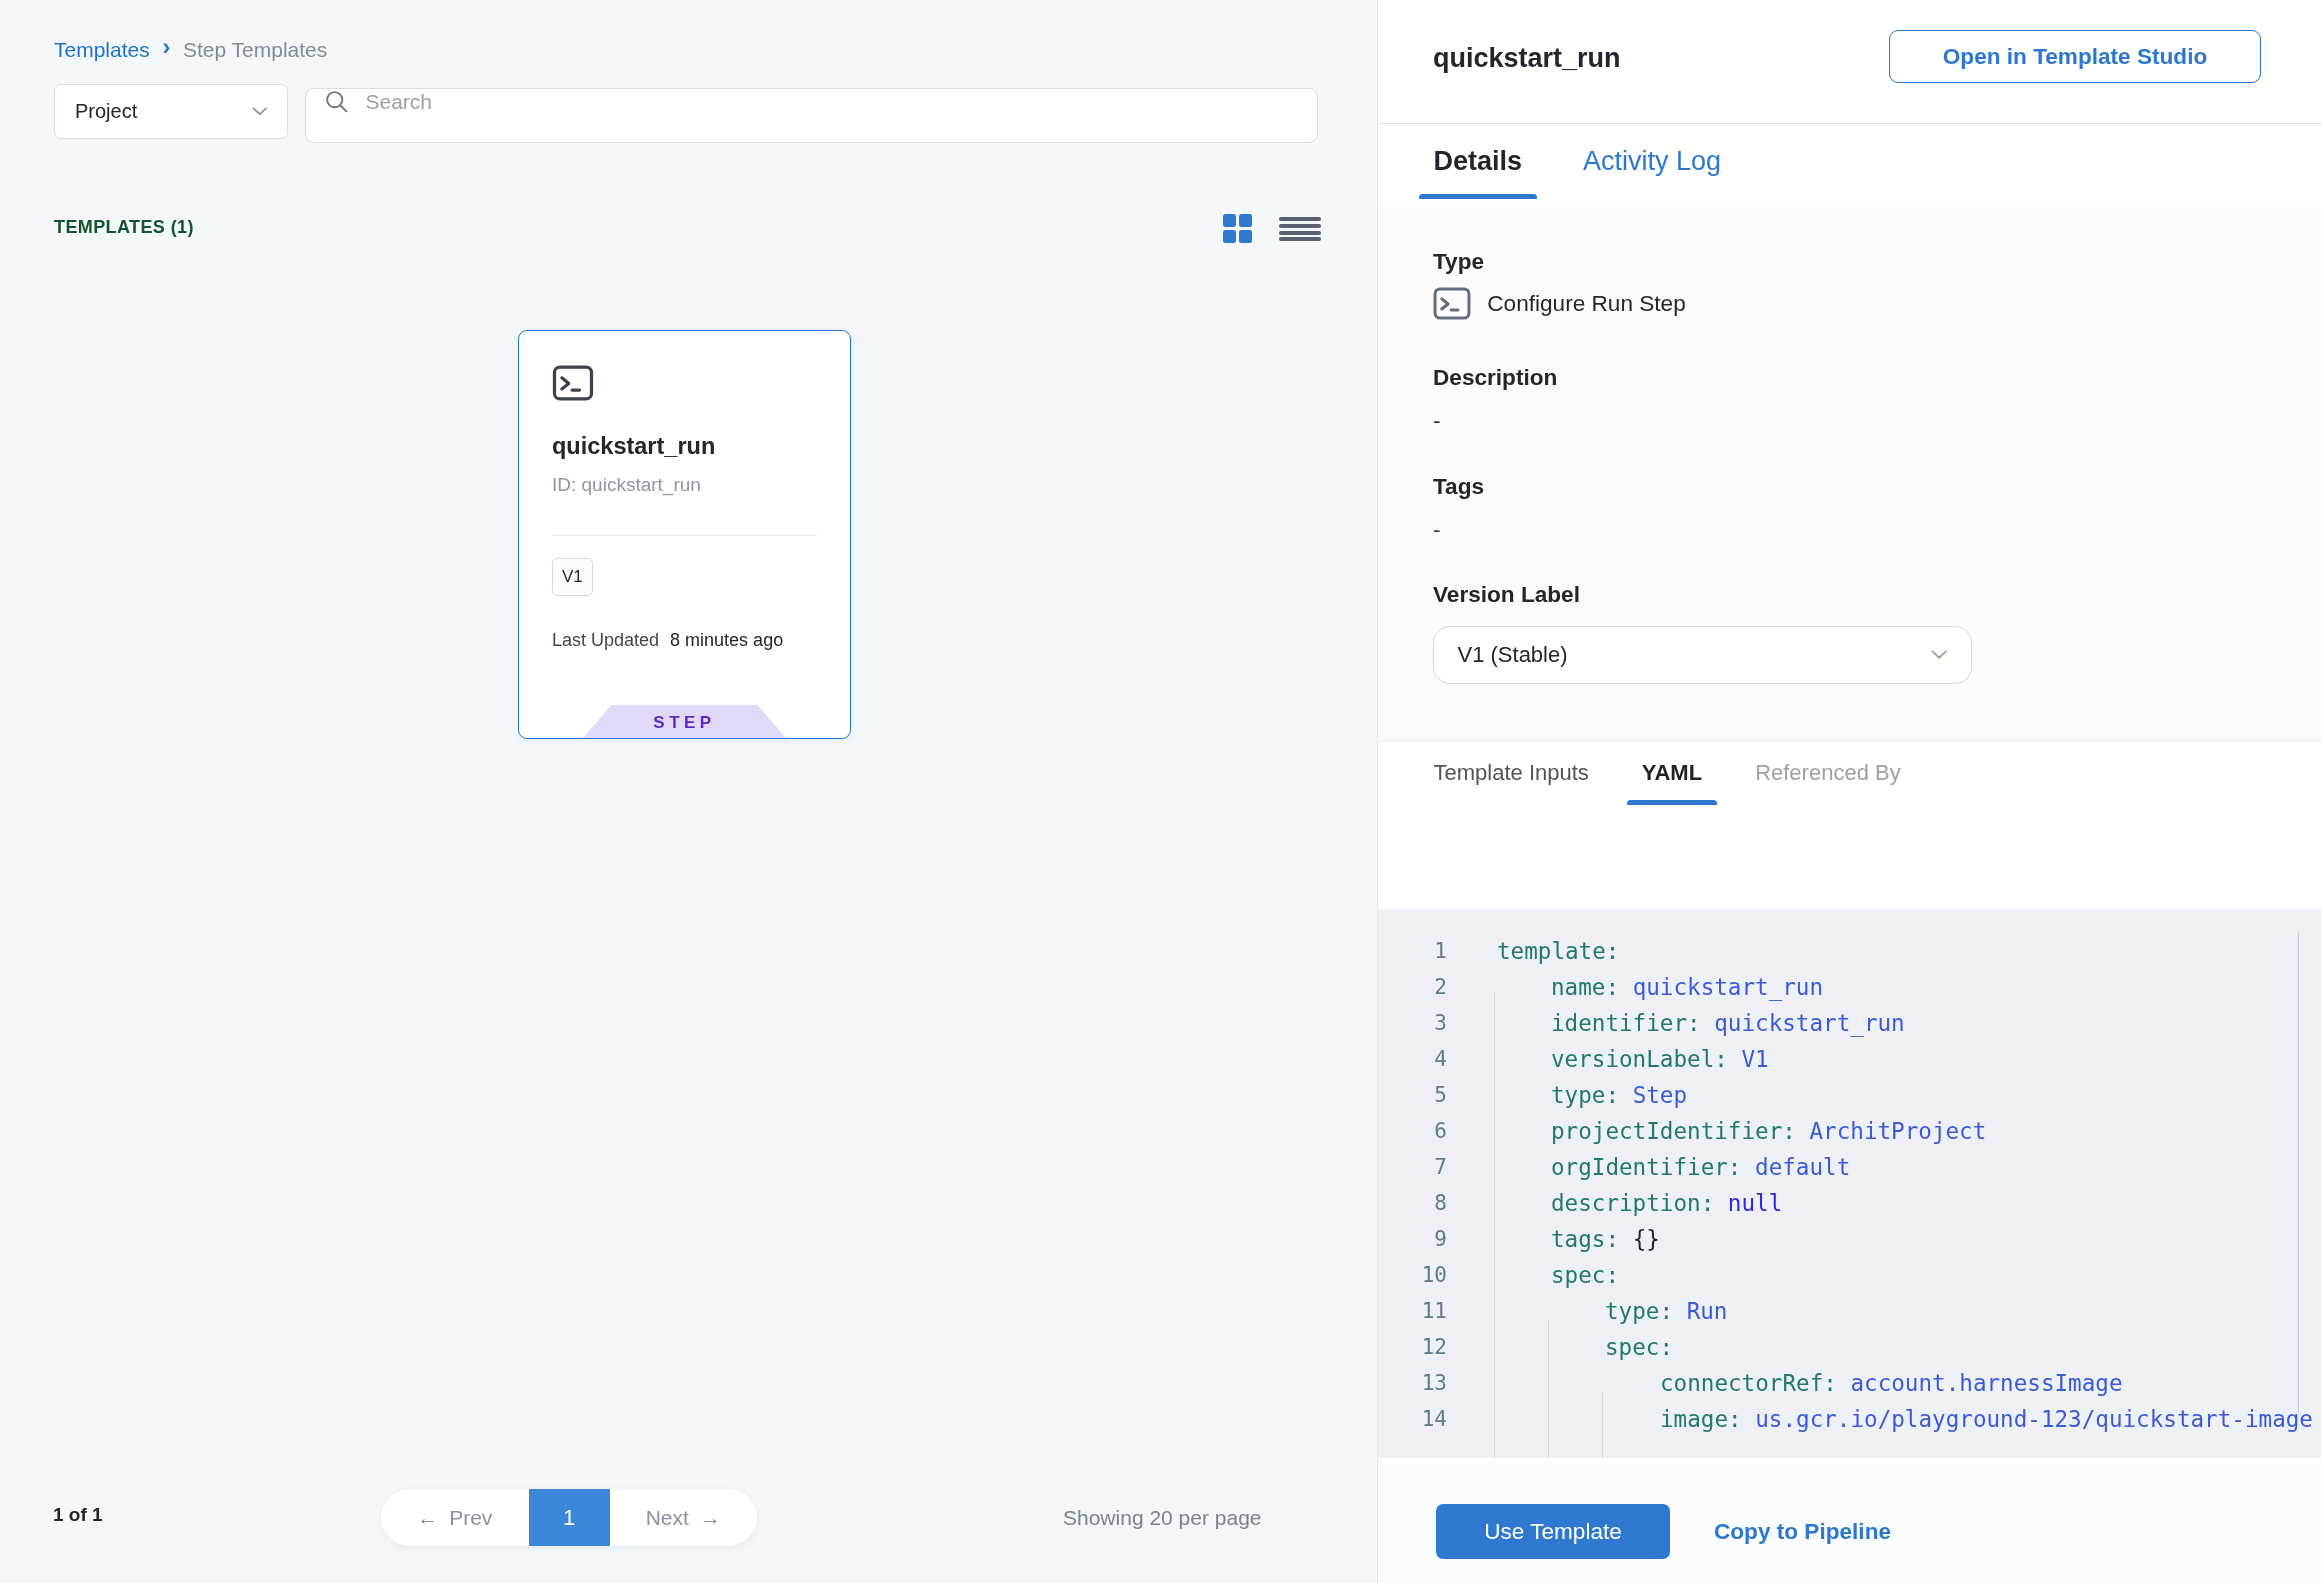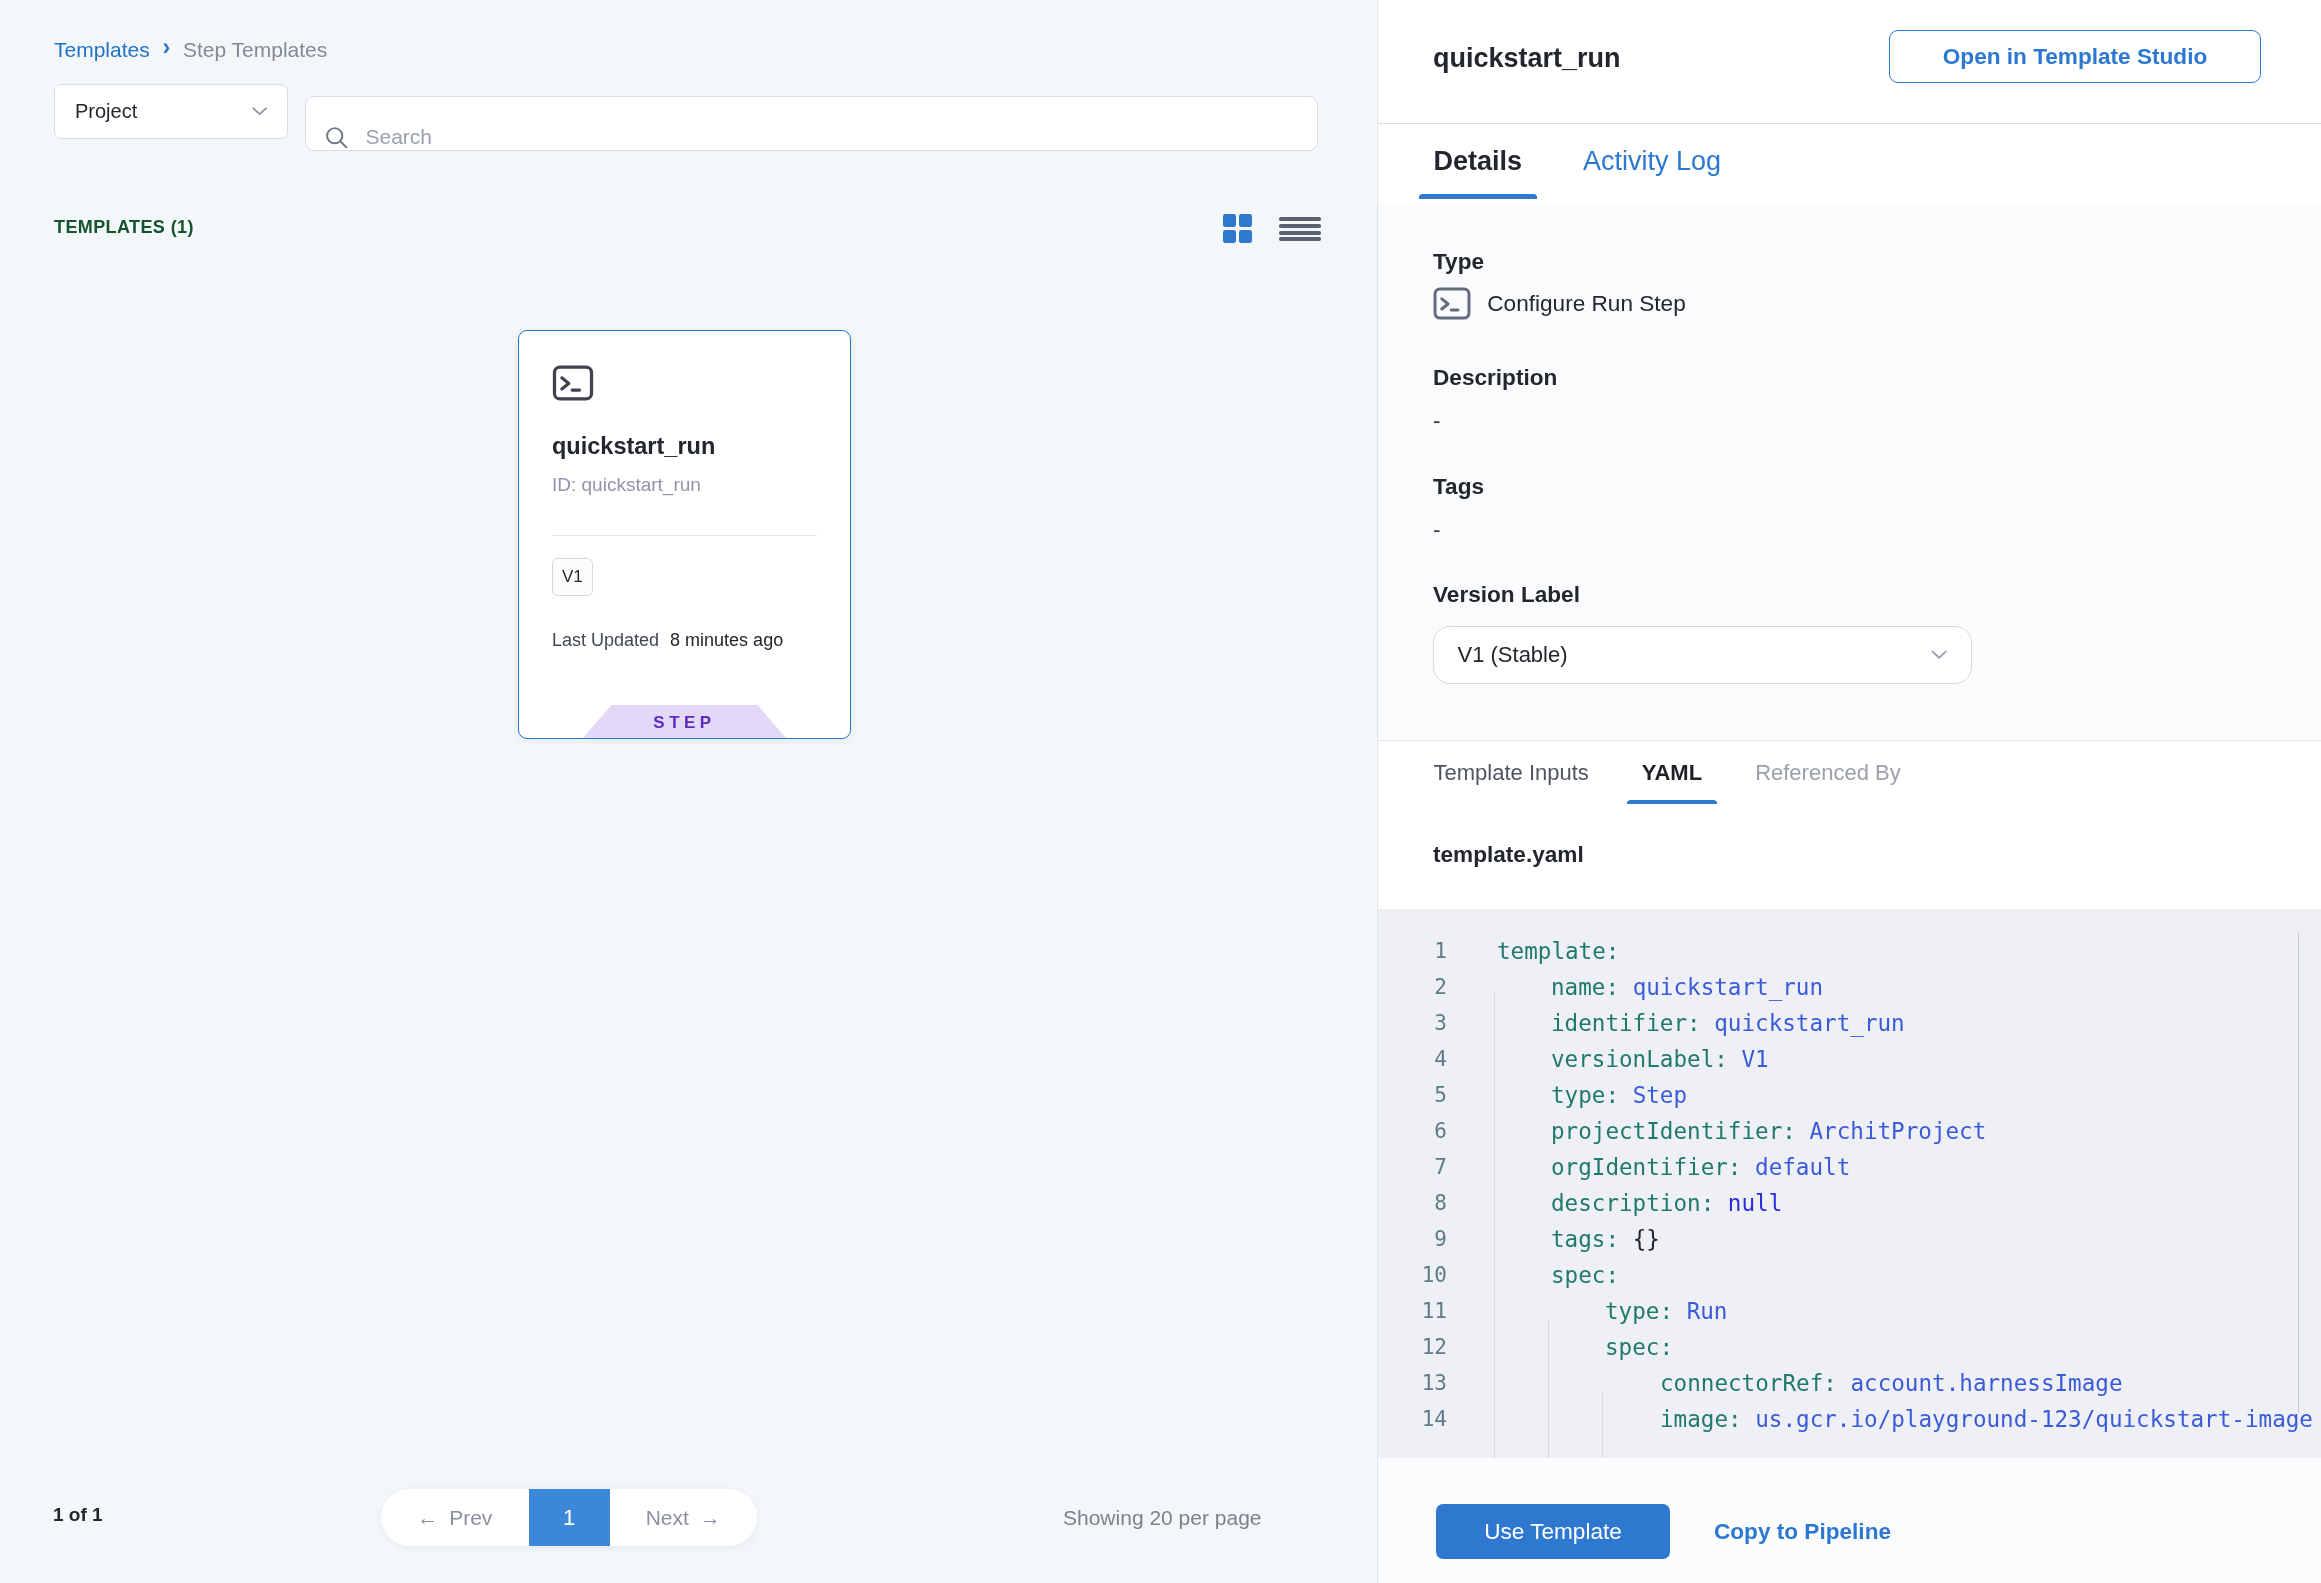--- a/index.html
+++ b/index.html
@@ -12,21 +12,21 @@
   
   .left-panel{position:absolute;left:0;top:0;width:1377px;height:1583px;background:#f3f7fa;}
   .breadcrumb{position:absolute;left:54px;top:38px;font-size:21px;display:flex;align-items:center;gap:12.7px;}
   .bc-link{color:#1f72c8;font-weight:500;cursor:pointer;}
   .bc-sep{color:#2f77c6;font-size:23.5px;font-weight:600;line-height:1;transform:translateY(-1.8px);}
   .bc-current{color:#818b98;}
   .filter-row{position:absolute;left:54px;top:84px;right:59px;height:55px;}
   .scope-select{position:absolute;left:0;top:0;width:234px;height:55px;background:#fff;border:1.4px solid #d9dce4;border-radius:7.2px;display:flex;align-items:center;padding:0 20px;box-sizing:border-box;cursor:pointer;}
   .scope-select .lbl{font-size:20px;color:#22272d;flex:1;}
   .chev{color:#8a93a2;}
-  .search-box{position:absolute;left:251px;top:12px;width:1013px;height:55px;background:#fff;border:1.4px solid #dadbe4;border-radius:9px;display:flex;align-items:flex-end;padding:0 18px;box-sizing:border-box;}
+  .search-box{position:absolute;left:251px;top:4px;width:1013px;height:55px;background:#fff;border:1.4px solid #dadbe4;border-radius:9px;display:flex;align-items:flex-start;padding:0 18px;box-sizing:border-box;}
   .search-box svg{flex:0 0 auto;margin-right:14.5px;}
   .search-box input{border:none;outline:none;font-size:21px;font-family:"Liberation Sans",sans-serif;color:#22272d;flex:1;background:transparent;}
   .search-box input::placeholder{color:#98a1ac;}
   .list-header{position:absolute;left:54px;top:217px;font-size:18px;font-weight:700;letter-spacing:0.4px;color:#14532d;text-align:center;}
   .grid-btn{position:absolute;left:1223px;top:214px;width:29px;height:29px;display:grid;grid-template-columns:12.7px 12.7px;grid-template-rows:12.7px 12.7px;gap:3.6px;cursor:pointer;}
   .grid-btn div{background:#2e78cf;border-radius:2.3px;}
   .list-btn{position:absolute;left:1279px;top:217px;width:42px;height:24.4px;display:flex;flex-direction:column;justify-content:space-between;cursor:pointer;}
   .list-btn div{height:4.1px;background:#5a6270;border-radius:1.8px;}
   
   .tpl-card{position:absolute;left:518px;top:330px;width:333px;height:409px;background:#fff;border:1.8px solid #2476cc;border-radius:9px;box-sizing:border-box;box-shadow:0 1.8px 7.2px rgba(40,60,90,.06);cursor:pointer;overflow:hidden;}
@@ -203,23 +203,20 @@
         </svg>
     </div>
   </div>
 
   <div class="sec-tabs">
     <div class="sec-tab">Template Inputs</div>
     <div class="sec-tab active">YAML</div>
     <div class="sec-tab muted">Referenced By</div>
   </div>
 
-  <div class="file-row">
-    <div class="file-name">template.yaml</div>
-  </div>
 
   <div class="code-block" id="code-block">
     <div class="iguide g1"></div>
     <div class="iguide g2"></div>
     <div class="iguide g3"></div>
     <div class="ruler"></div>
   <div class="cl"><span class="ln">1</span><span class="ct" style="padding-left: 50px;"><span class="ck">template:</span></span></div>
       <div class="cl"><span class="ln">2</span><span class="ct" style="padding-left: 104px;"><span class="ck">name:</span> <span class="cv">quickstart_run</span></span></div>
       <div class="cl"><span class="ln">3</span><span class="ct" style="padding-left: 104px;"><span class="ck">identifier:</span> <span class="cv">quickstart_run</span></span></div>
       <div class="cl"><span class="ln">4</span><span class="ct" style="padding-left: 104px;"><span class="ck">versionLabel:</span> <span class="cv">V1</span></span></div>

